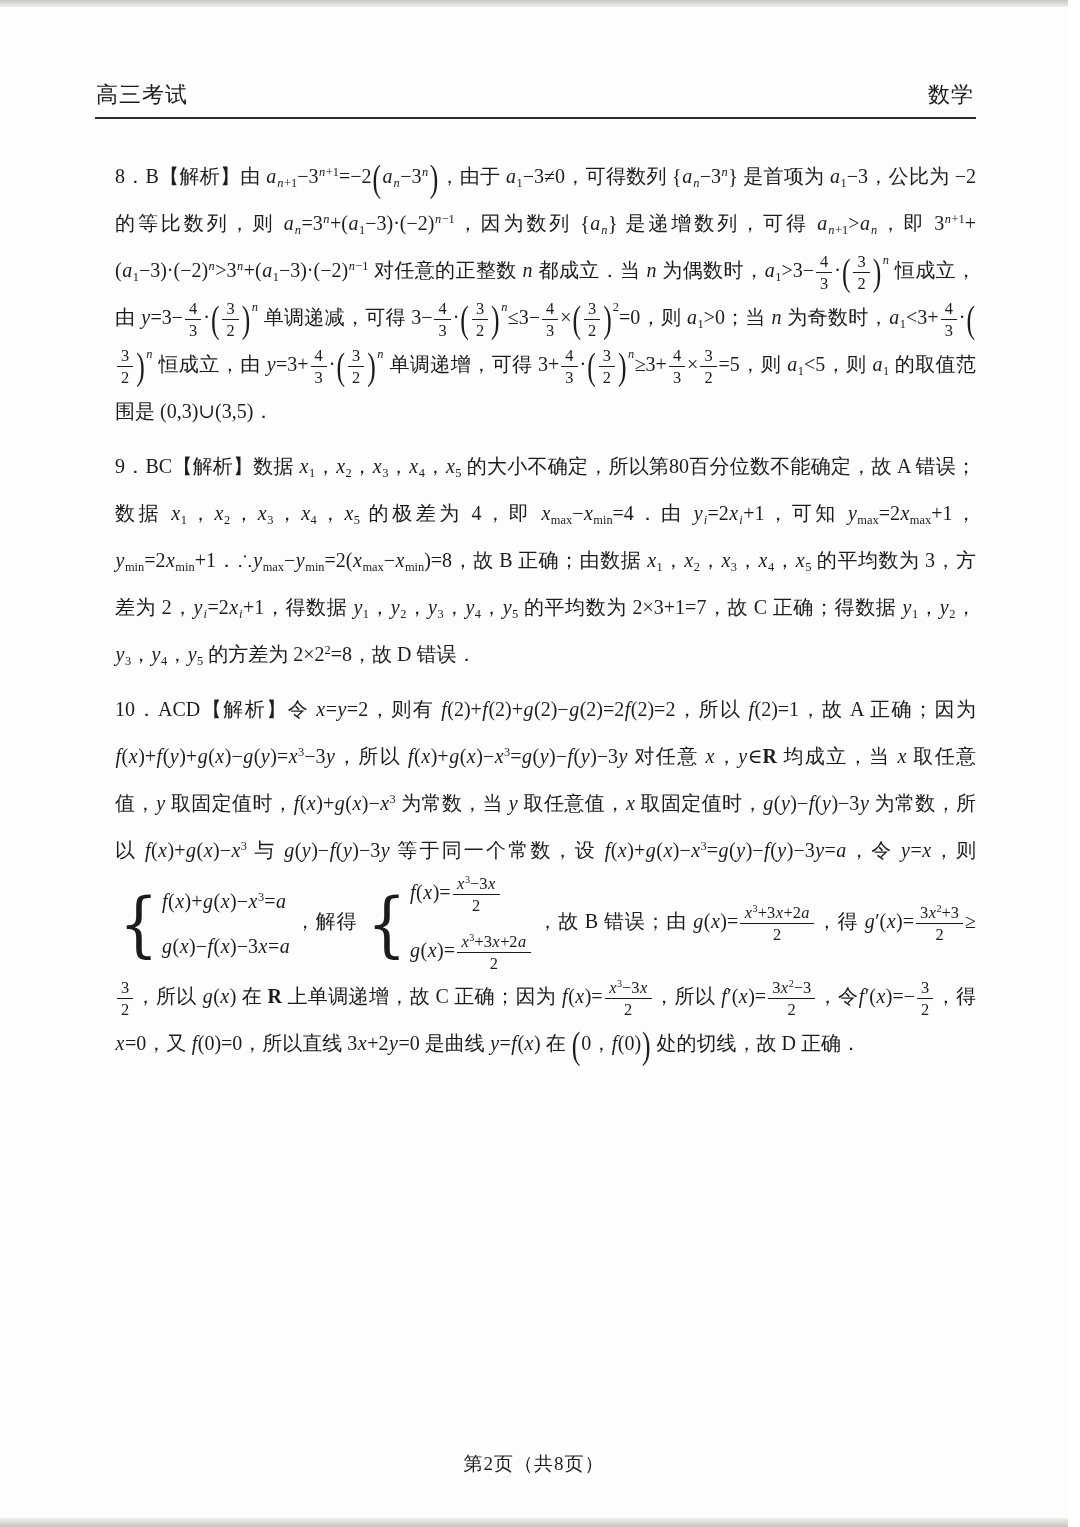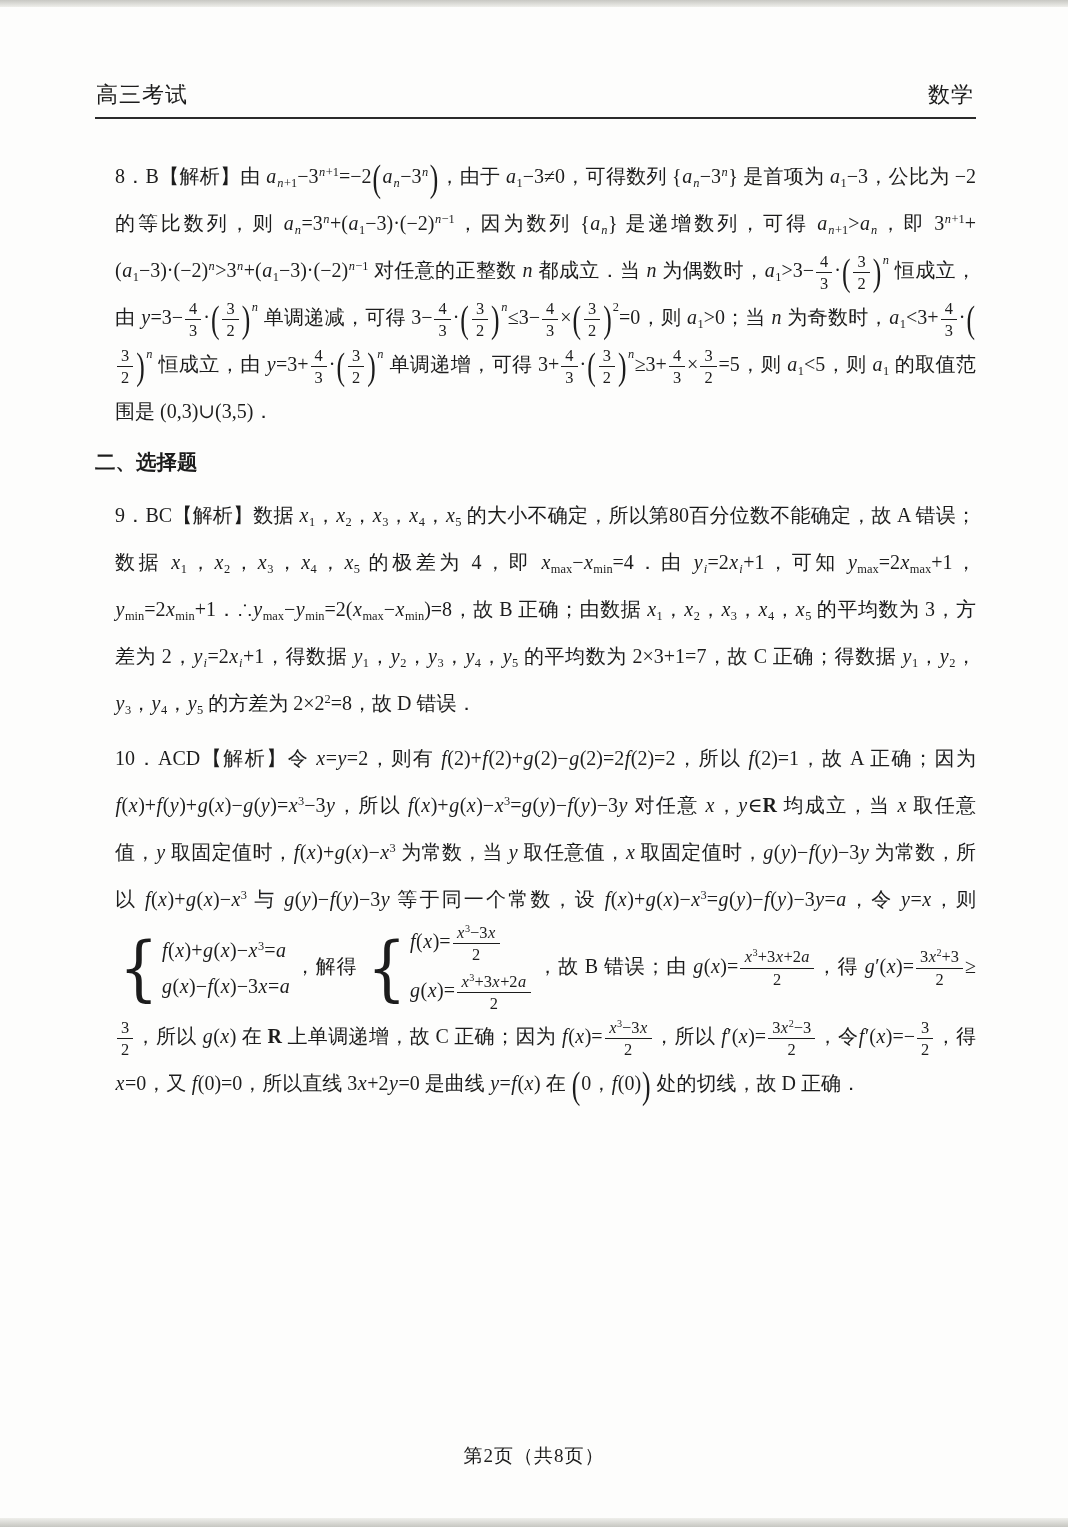--- a/index.html
+++ b/index.html
@@ -48,24 +48,24 @@
     transform:scaleY(1.5); vertical-align:middle; padding:0 1px;
     font-weight:400;
   }
   
   .sys { display:inline-flex; align-items:center; vertical-align:middle; margin:0 4px; }
   .brc {
     font-size:3.1em; line-height:0.9; font-weight:400;
     transform:scaleY(1.15); margin-right:3px;
     font-family:"DejaVu Serif",serif;
   }
-  .col { display:inline-flex; flex-direction:column; row-gap:7px; }
+  .col { display:inline-flex; flex-direction:column; row-gap:16px; }
   .row { line-height:1.45; white-space:nowrap; text-align:left; }
   .page-footer {
-    position:absolute; left:0; right:0; bottom:58px;
+    position:absolute; left:0; right:0; bottom:50px;
     text-align:center; font-size:19px; letter-spacing:1px;
   }
 </style>
 </head>
 <body>
 
 <div class="page">
   <div class="scan-band top"></div>
 
   <header class="page-header">
@@ -117,21 +117,20 @@
         </span>·<span class="bp">(</span><span class="fr">
           <span class="nu">3</span>
           <span class="de">2</span>
         </span><span class="bp">)</span><sup class="hi"><i>n</i></sup>≥3+<span class="fr">
           <span class="nu">4</span>
           <span class="de">3</span>
         </span>×<span class="fr">
           <span class="nu">3</span>
           <span class="de">2</span>
         </span>=5，则 <i>a</i><sub>1</sub>&lt;5，则 <i>a</i><sub>1</sub> 的取值范围是 (0,3)∪(3,5)．</p>
-    <h2 class="section-heading">二、选择题</h2>
     <p class="para">9．BC【解析】数据 <i>x</i><sub>1</sub>，<i>x</i><sub>2</sub>，<i>x</i><sub>3</sub>，<i>x</i><sub>4</sub>，<i>x</i><sub>5</sub> 的大小不确定，所以第80百分位数不能确定，故 A 错误；数据 <i>x</i><sub>1</sub>，<i>x</i><sub>2</sub>，<i>x</i><sub>3</sub>，<i>x</i><sub>4</sub>，<i>x</i><sub>5</sub> 的极差为 4，即 <i>x</i><sub>max</sub>−<i>x</i><sub>min</sub>=4．由 <i>y</i><sub><i>i</i></sub>=2<i>x</i><sub><i>i</i></sub>+1，可知 <i>y</i><sub>max</sub>=2<i>x</i><sub>max</sub>+1，<i>y</i><sub>min</sub>=2<i>x</i><sub>min</sub>+1．∴<i>y</i><sub>max</sub>−<i>y</i><sub>min</sub>=2(<i>x</i><sub>max</sub>−<i>x</i><sub>min</sub>)=8，故 B 正确；由数据 <i>x</i><sub>1</sub>，<i>x</i><sub>2</sub>，<i>x</i><sub>3</sub>，<i>x</i><sub>4</sub>，<i>x</i><sub>5</sub> 的平均数为 3，方差为 2，<i>y</i><sub><i>i</i></sub>=2<i>x</i><sub><i>i</i></sub>+1，得数据 <i>y</i><sub>1</sub>，<i>y</i><sub>2</sub>，<i>y</i><sub>3</sub>，<i>y</i><sub>4</sub>，<i>y</i><sub>5</sub> 的平均数为 2×3+1=7，故 C 正确；得数据 <i>y</i><sub>1</sub>，<i>y</i><sub>2</sub>，<i>y</i><sub>3</sub>，<i>y</i><sub>4</sub>，<i>y</i><sub>5</sub> 的方差为 2×2<sup>2</sup>=8，故 D 错误．</p>
     <p class="para">10．ACD【解析】令 <i>x</i>=<i>y</i>=2，则有 <i>f</i>(2)+<i>f</i>(2)+<i>g</i>(2)−<i>g</i>(2)=2<i>f</i>(2)=2，所以 <i>f</i>(2)=1，故 A 正确；因为 <i>f</i>(<i>x</i>)+<i>f</i>(<i>y</i>)+<i>g</i>(<i>x</i>)−<i>g</i>(<i>y</i>)=<i>x</i><sup>3</sup>−3<i>y</i>，所以 <i>f</i>(<i>x</i>)+<i>g</i>(<i>x</i>)−<i>x</i><sup>3</sup>=<i>g</i>(<i>y</i>)−<i>f</i>(<i>y</i>)−3<i>y</i> 对任意 <i>x</i>，<i>y</i>∈<b>R</b> 均成立，当 <i>x</i> 取任意值，<i>y</i> 取固定值时，<i>f</i>(<i>x</i>)+<i>g</i>(<i>x</i>)−<i>x</i><sup>3</sup> 为常数，当 <i>y</i> 取任意值，<i>x</i> 取固定值时，<i>g</i>(<i>y</i>)−<i>f</i>(<i>y</i>)−3<i>y</i> 为常数，所以 <i>f</i>(<i>x</i>)+<i>g</i>(<i>x</i>)−<i>x</i><sup>3</sup> 与 <i>g</i>(<i>y</i>)−<i>f</i>(<i>y</i>)−3<i>y</i> 等于同一个常数，设 <i>f</i>(<i>x</i>)+<i>g</i>(<i>x</i>)−<i>x</i><sup>3</sup>=<i>g</i>(<i>y</i>)−<i>f</i>(<i>y</i>)−3<i>y</i>=<i>a</i>，令 <i>y</i>=<i>x</i>，则 <span class="sys">
           <span class="brc">{</span>
           <span class="col">
             <span class="row"><i>f</i>(<i>x</i>)+<i>g</i>(<i>x</i>)−<i>x</i><sup>3</sup>=<i>a</i></span>
             <span class="row"><i>g</i>(<i>x</i>)−<i>f</i>(<i>x</i>)−3<i>x</i>=<i>a</i></span>
           </span>
         </span>，解得 <span class="sys">
           <span class="brc">{</span>
           <span class="col">

